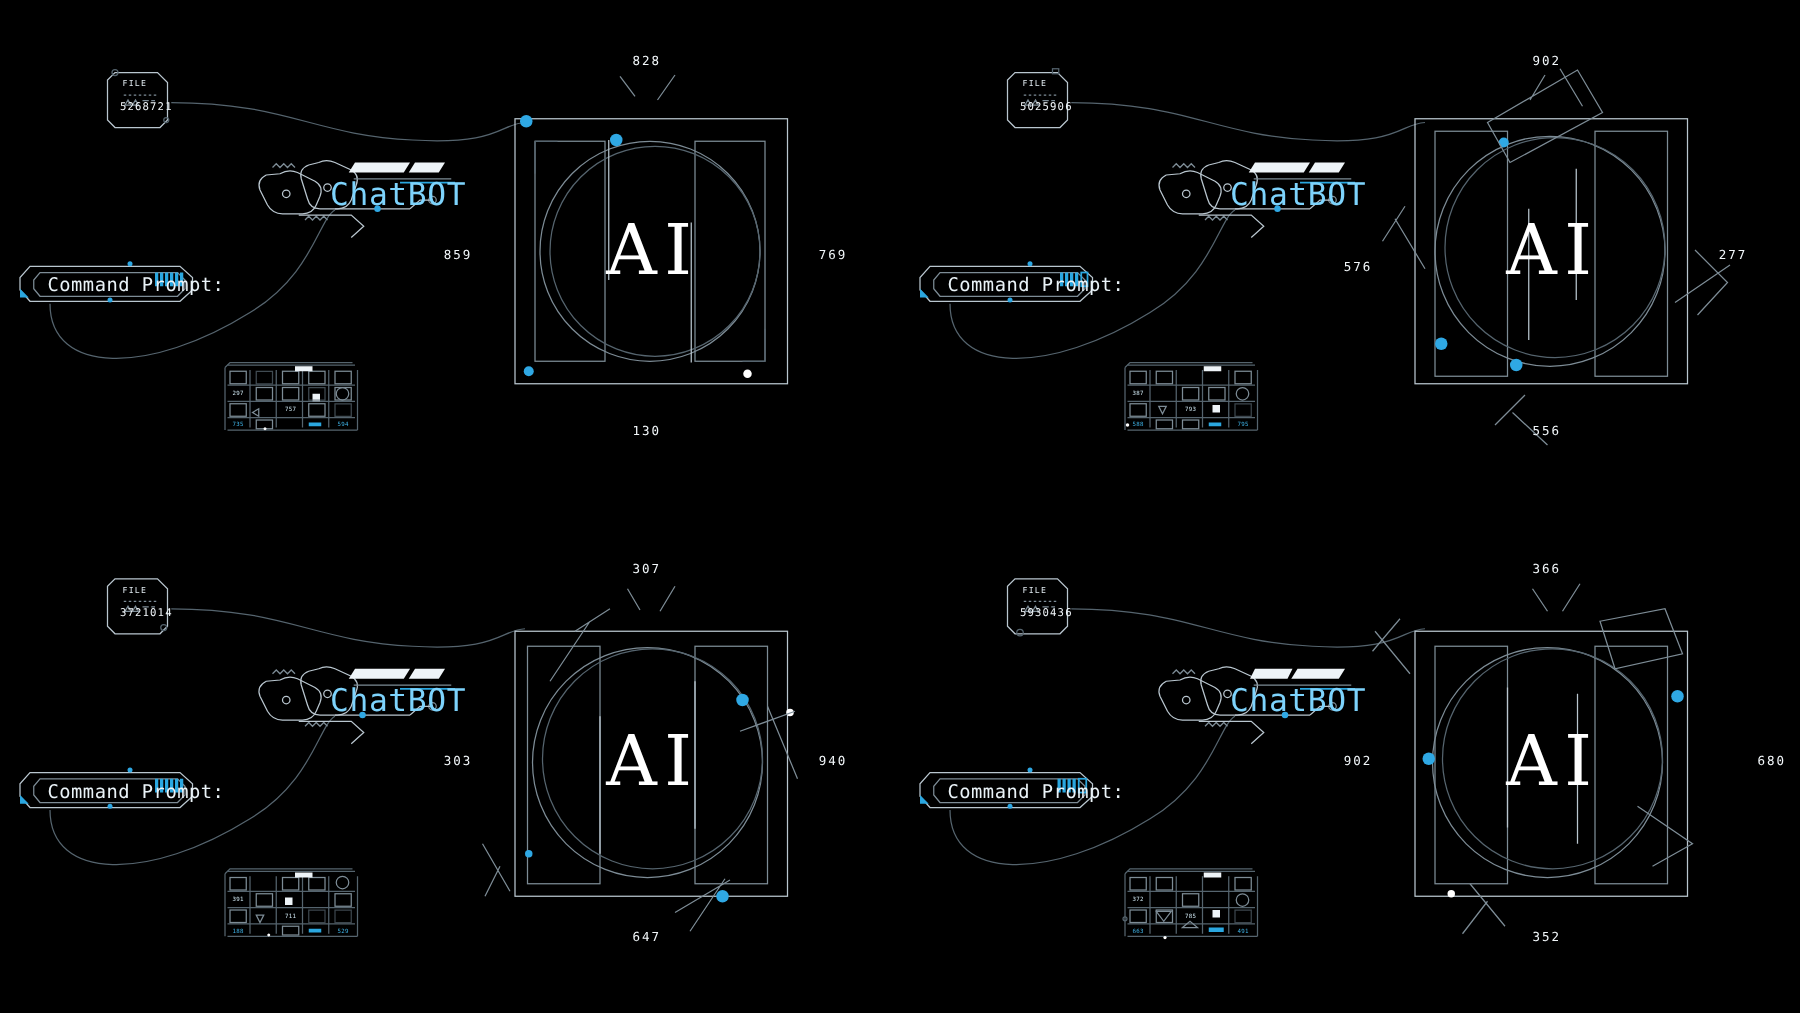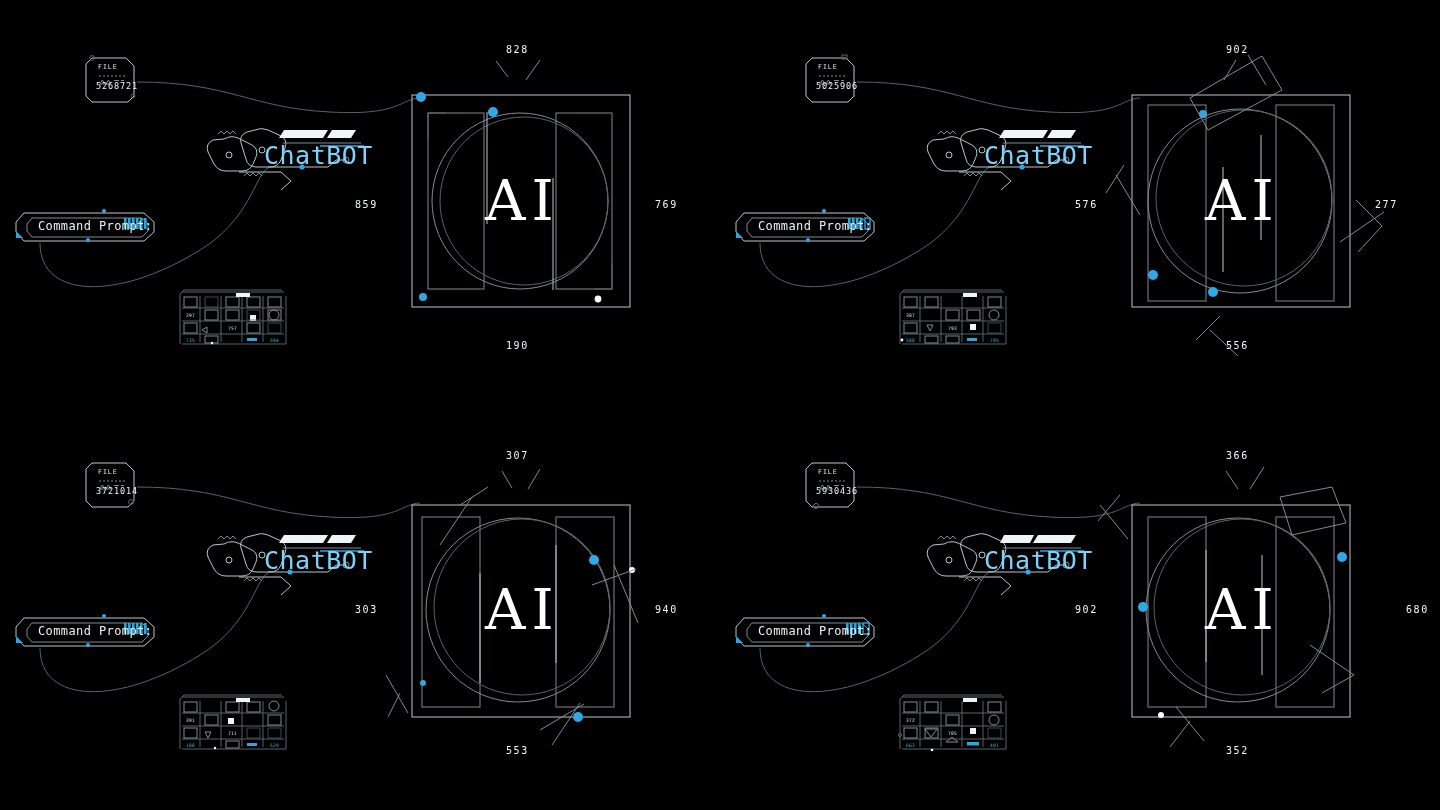--- a/index.html
+++ b/index.html
@@ -20,21 +20,21 @@
   .dotw{fill:#ffffff;stroke:none;}
 
   .num{position:absolute;font-size:10px;letter-spacing:1.6px;color:#f2f7fa;
        font-family:"DejaVu Sans Mono","Liberation Mono",monospace;white-space:nowrap;}
   .ai{position:absolute;font-size:56px;letter-spacing:6px;color:#ffffff;
       font-family:"DejaVu Serif","Liberation Serif",serif;font-weight:400;}
   .brand{position:absolute;font-size:25px;letter-spacing:.5px;color:#7dd3fc;
          font-family:"DejaVu Sans Mono","Liberation Mono",monospace;white-space:nowrap;}
   .fl{position:absolute;font-size:6.5px;letter-spacing:1px;color:#dfe8ee;white-space:nowrap;}
   .fnum{position:absolute;font-size:8.5px;letter-spacing:.9px;color:#f0f5f9;white-space:nowrap;}
-  .cp{position:absolute;font-size:12px;letter-spacing:.4px;color:#eaf3f8;white-space:nowrap;}
+  .cp{position:absolute;font-size:15px;letter-spacing:.4px;color:#eaf3f8;white-space:nowrap;}
   .gnum{position:absolute;font-size:4.6px;letter-spacing:.2px;color:#cfe7f2;white-space:nowrap;}
   .gnumb{color:#3fb5ea;}
 </style>
 </head>
 <body>
 
 <div class="stage">
 
   <div class="quad q1">
     <svg width="720" height="405">
@@ -112,21 +112,21 @@
     </svg>
 
     <div class="ai" style="left:485px;top:168px">AI</div>
     <div class="brand" style="left:264px;top:141px">ChatBOT</div>
     <div class="fl" style="left:98px;top:63px">FILE</div>
     <div class="fnum" style="left:96px;top:81px">5268721</div>
     <div class="cp" style="left:38px;top:219px">Command Prompt:</div>
     <div class="num" style="left:506px;top:44px">828</div>
     <div class="num" style="left:355px;top:199px">859</div>
     <div class="num" style="left:655px;top:199px">769</div>
-    <div class="num" style="left:506px;top:340px">190</div>
+    <div class="num" style="left:506px;top:340px">130</div>
 
     <svg width="720" height="405">
       <g class="ln-f">
         <path d="M182 292 h102 M180 294 v50 M182 344 h104 M286 296 v48"></path>
         <path d="M180 294 l4 -4 h98"></path>
         <path d="M200 296 v46 M221 296 v46 M242 296 v46 M263 296 v46"></path>
         <path d="M182 308 h102 M182 321 h102 M182 334 h102"></path>
       </g>
       <g class="ln-d">
         <rect x="184" y="297" width="13" height="10"></rect>
@@ -220,21 +220,21 @@
         <path class="ln-d" d="M636 200 l26 26 l-24 26 M620 242 l44 -30"></path>
         <path class="ln-d" d="M500 316 l-24 24 M490 330 l28 26"></path>
       </g>
     </svg>
     <div class="ai" style="left:485px;top:168px">AI</div>
     <div class="brand" style="left:264px;top:141px">ChatBOT</div>
     <div class="fl" style="left:98px;top:63px">FILE</div>
     <div class="fnum" style="left:96px;top:81px">5025906</div>
     <div class="cp" style="left:38px;top:219px">Command Prompt:</div>
     <div class="num" style="left:506px;top:44px">902</div>
-    <div class="num" style="left:355px;top:199px">576</div>
+    <div class="num" style="left:355px;top:209px">576</div>
     <div class="num" style="left:655px;top:199px">277</div>
     <div class="num" style="left:506px;top:340px">556</div>
 
     <svg width="720" height="405">
       <g class="ln-f">
         <path d="M182 292 h102 M180 294 v50 M182 344 h104 M286 296 v48"></path>
         <path d="M180 294 l4 -4 h98"></path>
         <path d="M200 296 v46 M221 296 v46 M242 296 v46 M263 296 v46"></path>
         <path d="M182 308 h102 M182 321 h102 M182 334 h102"></path>
       </g>
@@ -335,21 +335,21 @@
       </g>
     </svg>
     <div class="ai" style="left:485px;top:172px">AI</div>
     <div class="brand" style="left:264px;top:141px">ChatBOT</div>
     <div class="fl" style="left:98px;top:63px">FILE</div>
     <div class="fnum" style="left:96px;top:81px">3721014</div>
     <div class="cp" style="left:38px;top:219px">Command Prompt:</div>
     <div class="num" style="left:506px;top:45px">307</div>
     <div class="num" style="left:355px;top:199px">303</div>
     <div class="num" style="left:655px;top:199px">940</div>
-    <div class="num" style="left:506px;top:340px">553</div>
+    <div class="num" style="left:506px;top:340px">647</div>
 
     <svg width="720" height="405">
       <g class="ln-f">
         <path d="M182 292 h102 M180 294 v50 M182 344 h104 M286 296 v48"></path>
         <path d="M180 294 l4 -4 h98"></path>
         <path d="M200 296 v46 M221 296 v46 M242 296 v46 M263 296 v46"></path>
         <path d="M182 308 h102 M182 321 h102 M182 334 h102"></path>
       </g>
       <g class="ln-d">
         <rect x="184" y="297" width="13" height="10"></rect>

